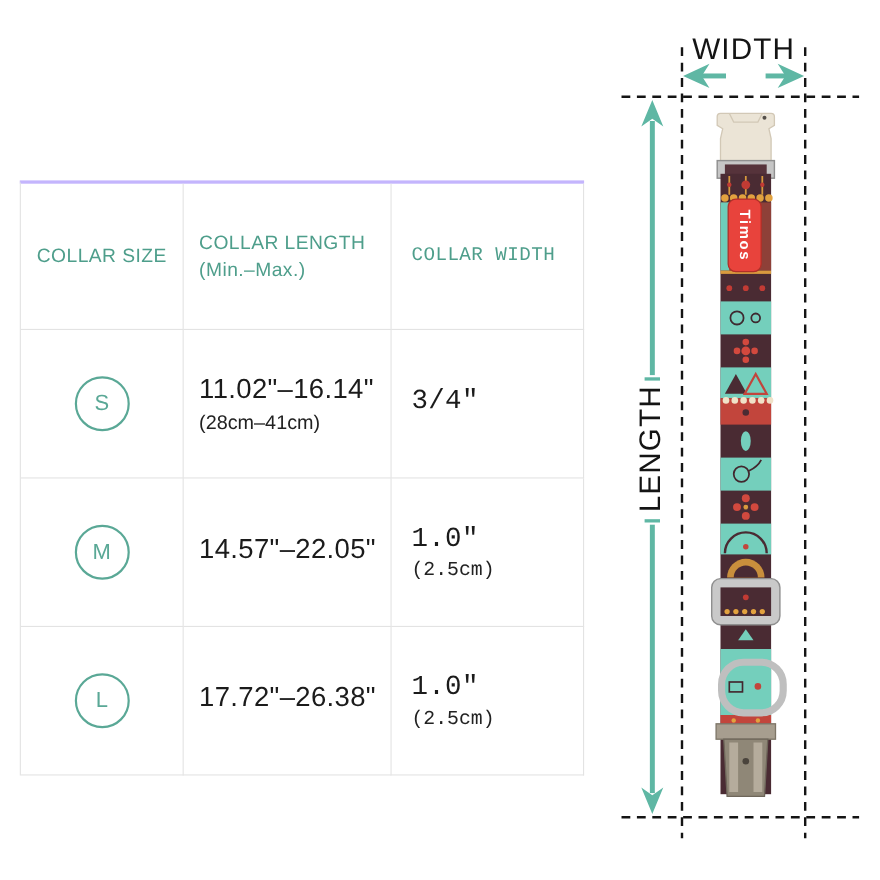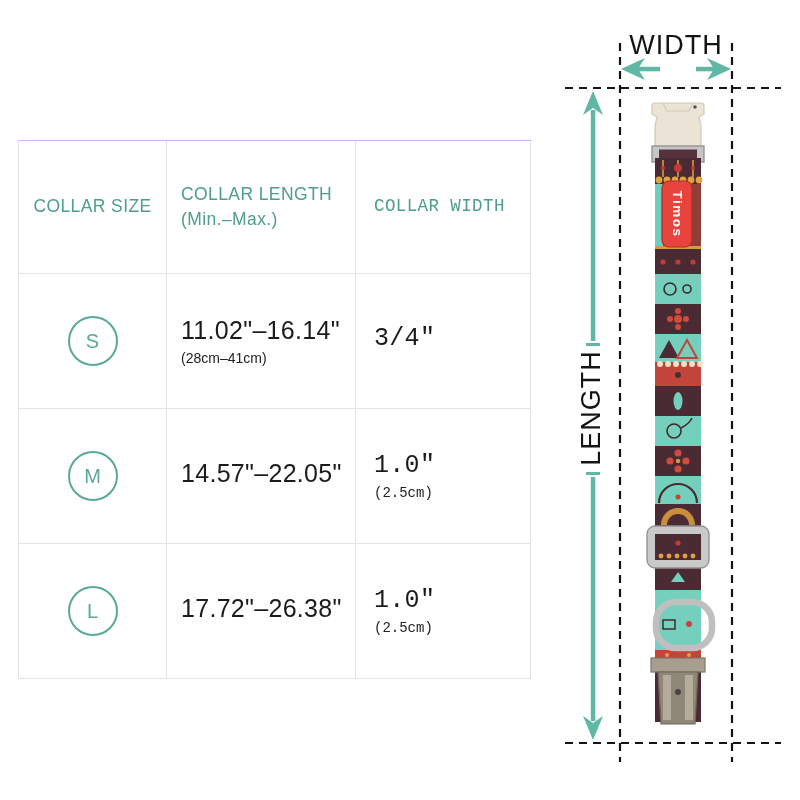--- a/index.html
+++ b/index.html
@@ -6,42 +6,42 @@
   body{
     width:800px;height:800px;background:#ffffff;
     font-family:"Liberation Sans", sans-serif;
     position:relative;overflow:hidden;
     -webkit-font-smoothing:antialiased;
   }
   .canvas{position:absolute;inset:0;width:800px;height:800px;background:#fff;}
 
   
   .size-table{
-    position:absolute;left:18px;top:140px;
+    position:absolute;left:18px;top:164px;
     display:grid;
     grid-template-columns:148px 189px 175px;
     grid-template-rows:133px 135px 135px 135px;
-    border-top:1px solid #c4b5fd;
+    border-top:3px solid #c4b5fd;
     border-left:1px solid #E3E3E3;
     background:#fff;
   }
   .cell{
     border-right:1px solid #E3E3E3;
     border-bottom:1px solid #E3E3E3;
     display:flex;flex-direction:column;justify-content:center;
     box-sizing:border-box;
   }
   .cell.center{align-items:center;}
   .cell.pad-c2{padding-left:14px;}
   .cell.pad-c3{padding-left:18px;font-family:Liberation Mono, monospace;}
   .hdr-title,.hdr-sub{
     color:#4E9E8B;font-size:17.5px;line-height:1.45;letter-spacing:0.4px;
   }
   .val{font-size:25px;color:#1B1B1B;letter-spacing:0.3px;margin-bottom:5px;}
-  .sub{font-size:14px;color:#222222;}
+  .sub{font-size:18px;color:#222222;}
   .size-circle{
     width:46px;height:46px;border:2px solid #5AA896;border-radius:50%;
     display:flex;align-items:center;justify-content:center;
     color:#5AA896;font-size:20px;background:#fff;
   }
 
   
   .diagram-svg{position:absolute;left:555px;top:0;width:245px;height:800px;}
 </style>
 </head>

